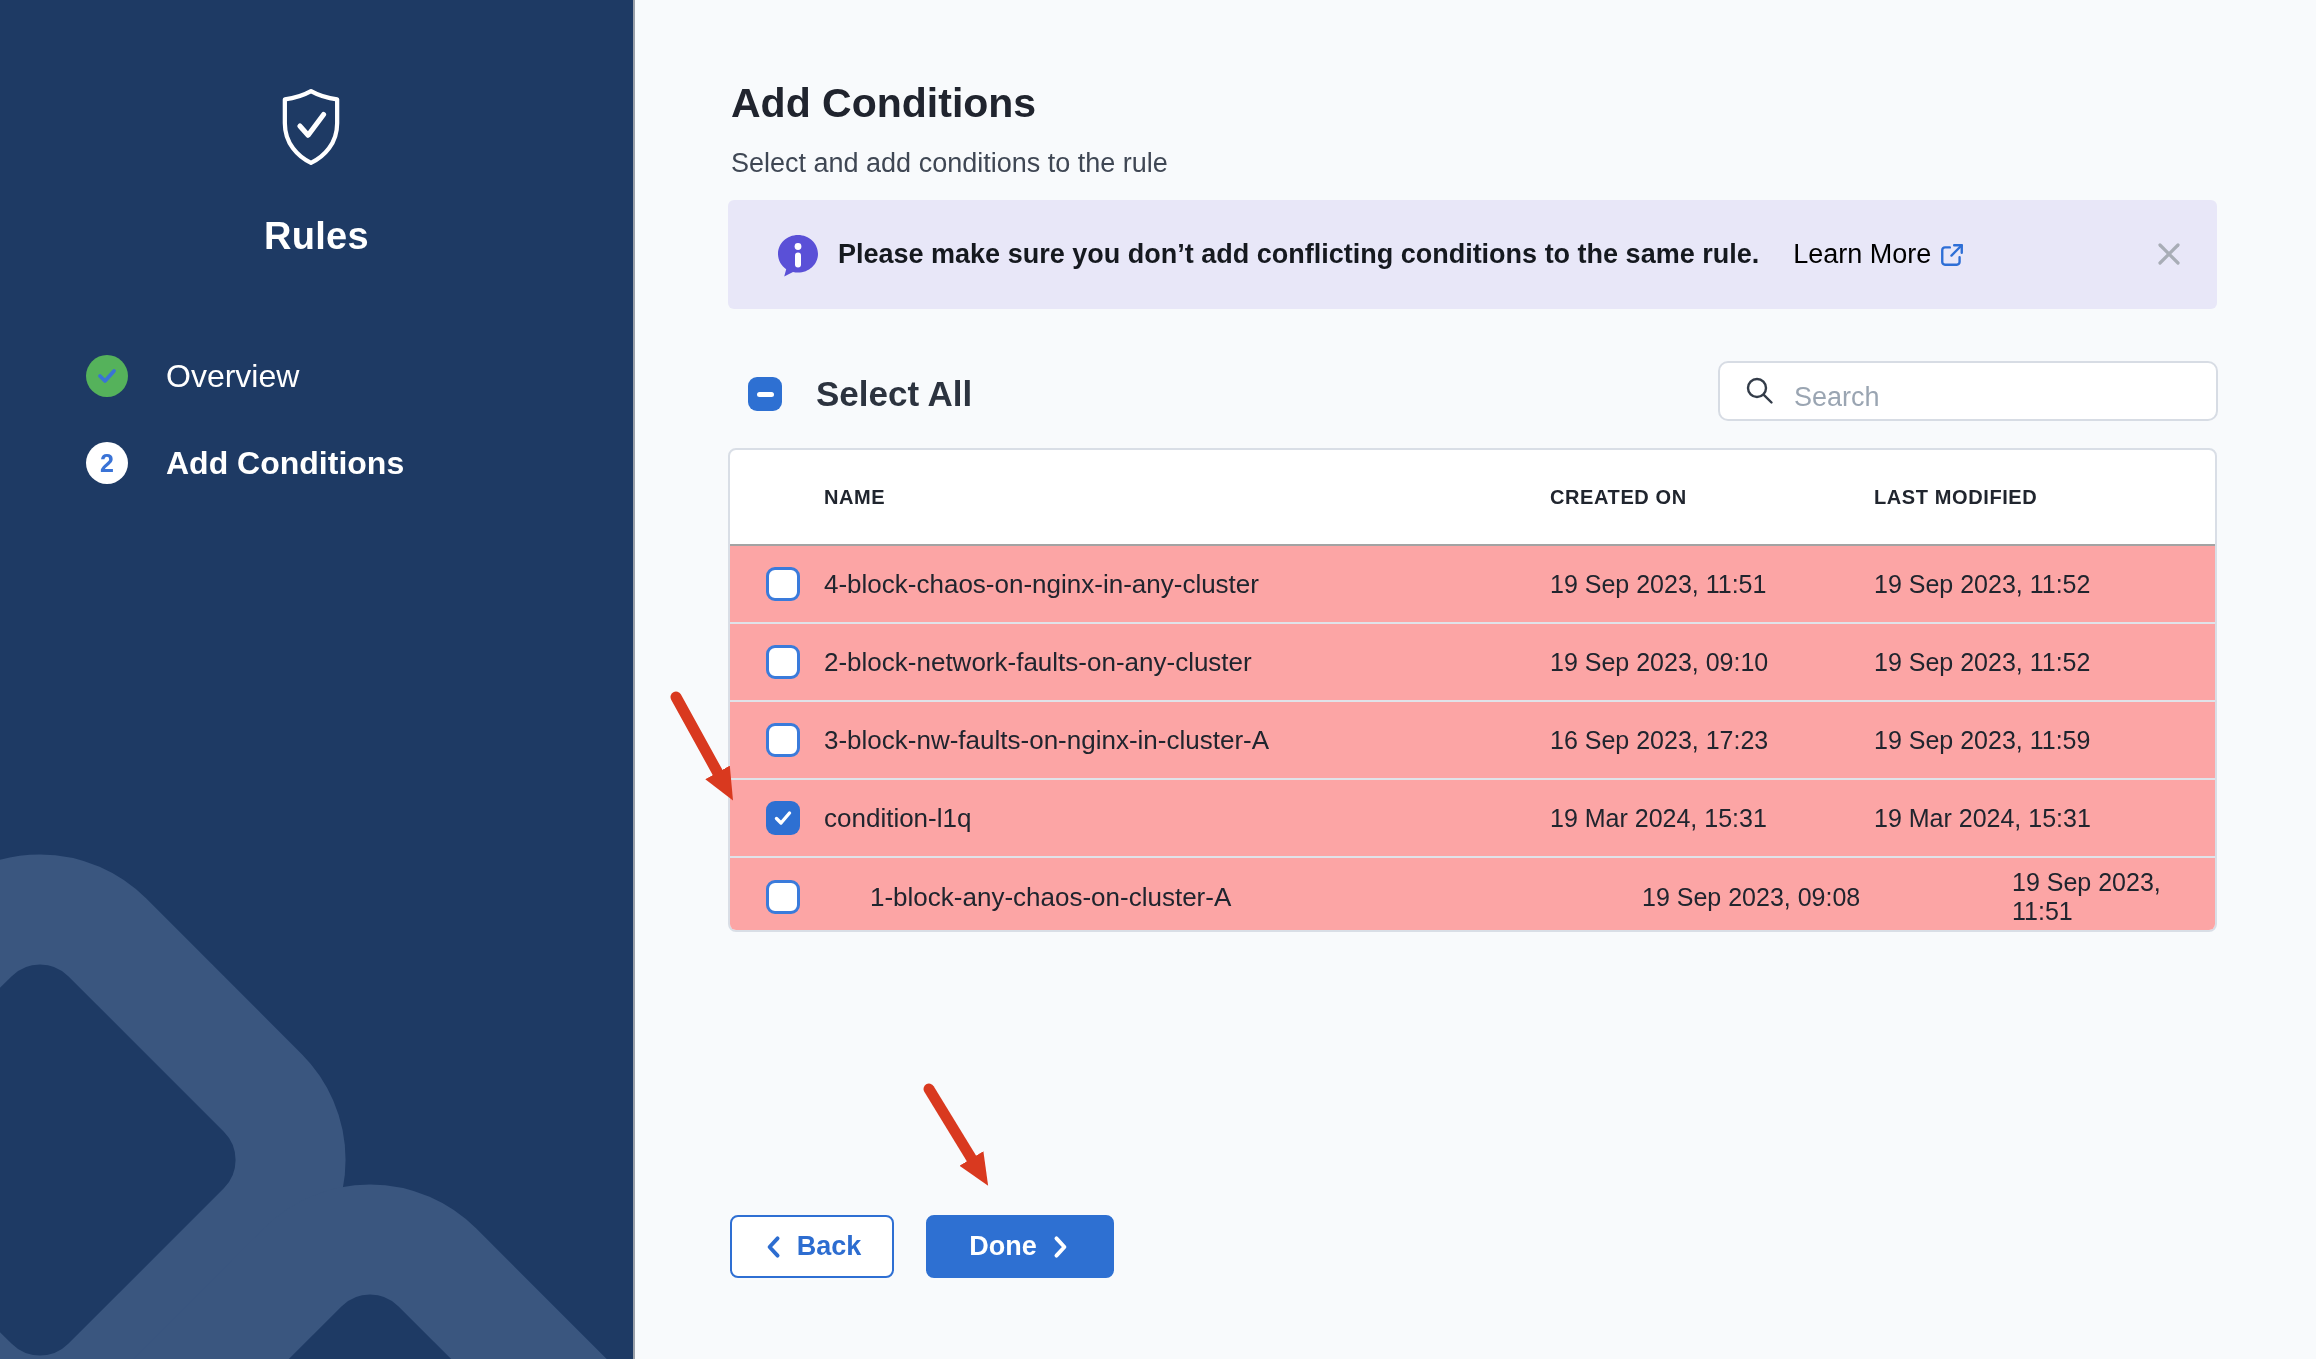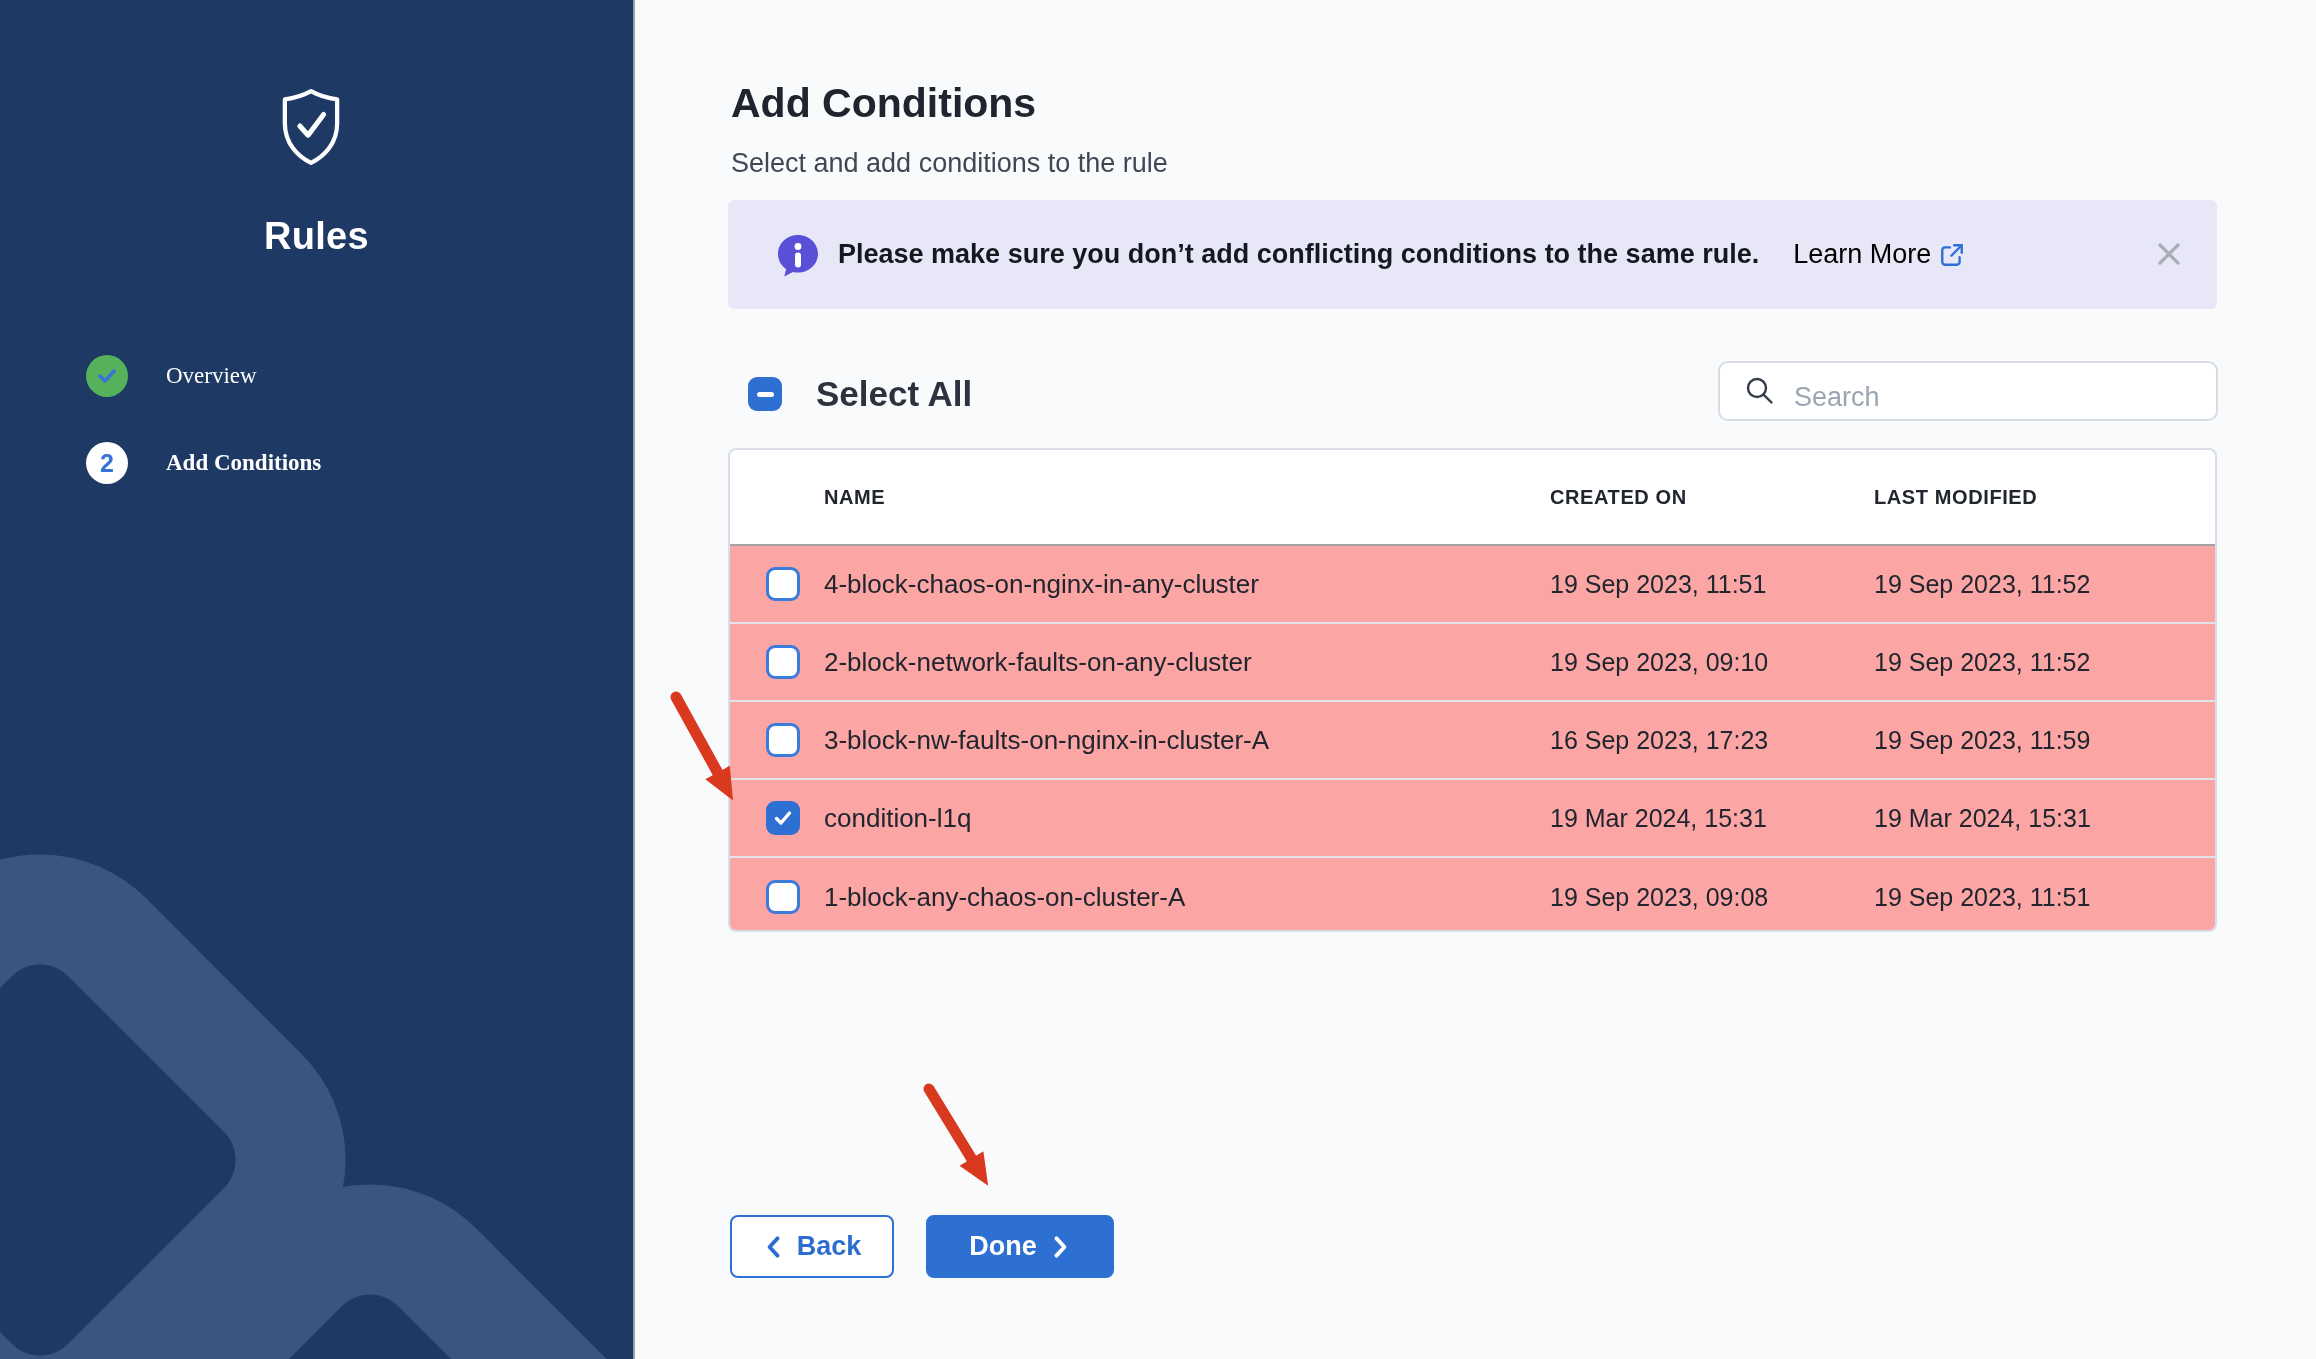--- a/index.html
+++ b/index.html
@@ -17,21 +17,21 @@
   .sidebar-shield { position:absolute; left:280px; top:88px; width:62px; height:78px; }
   .sidebar-title { position:absolute; left:0; top:215px; width:633px; text-align:center;
                    color:#ffffff; font-size:38px; font-weight:bold; letter-spacing:0.3px; }
   .step { position:absolute; left:86px; display:flex; align-items:center; gap:38px; cursor:pointer; }
   .step-overview { top:355px; }
   .step-conditions { top:442px; }
   .step-circle { width:42px; height:42px; border-radius:50%; display:flex;
                  align-items:center; justify-content:center; flex:none; }
   .step-circle.done { background:#55b25b; }
   .step-circle.current { background:#ffffff; color:#3a73d6; font-size:25px; font-weight:bold; }
-  .step-label { color:#ffffff; font-size:23px;font-family:Liberation Serif, serif; }
+  .step-label { color:#ffffff; font-size:32px; }
   .step-label.current { font-weight:bold; }
 
   
   .main { position:absolute; left:635px; top:0; right:0; bottom:0; }
   .page-title { position:absolute; left:96px; top:80px; font-size:41px; font-weight:bold; color:#20242e; }
   .page-subtitle { position:absolute; left:96px; top:148px; font-size:27px; color:#3f4754; }
 
   .banner { position:absolute; left:93px; top:200px; width:1489px; height:109px;
             background:#e8e7f8; border-radius:6px; display:flex; align-items:center; }
   .banner-icon { margin-left:48px; width:44px; height:44px; flex:none; }
@@ -57,21 +57,21 @@
                       color:#39414e; width:400px; font-family:"Liberation Sans", sans-serif;margin-top:12px; }
   .search-box input::placeholder { color:#9aa5b2; }
   .search-icon { margin:0 18px 0 24px; flex:none; }
 
   .table { position:absolute; left:93px; top:448px; width:1489px; height:484px;
            background:#ffffff; border:2px solid #d9dee6; border-radius:8px; overflow:hidden; }
   .trow { display:grid; grid-template-columns:94px 726px 324px 1fr; align-items:center; }
   .thead { height:96px; border-bottom:2px solid #a3a3a3; }
   .th { font-size:20px; font-weight:bold; letter-spacing:0.6px; color:#20252e; }
   .tbody-row { height:78px; border-bottom:2px solid #e0e3e9; cursor:pointer; background:#fca5a5; }
-  .tbody-row:last-child { border-bottom:none; }
+  .tbody-row:last-child { border-bottom:none;gap:46px; }
   .cell-check { display:flex; justify-content:flex-end; padding-right:24px; }
   .cell-name { font-size:26px; color:#20252e; }
   .cell-date { font-size:25px; color:#20252e; }
   .check-glyph { display:none; }
   .checkbox.checked .check-glyph { display:block; }
 
   .btn { position:absolute; top:1215px; height:63px; border-radius:8px; display:flex;
          align-items:center; justify-content:center; gap:14px; font-size:27px; font-weight:bold;
          cursor:pointer; }
   .btn-back { left:95px; width:164px; background:#ffffff; border:2.5px solid #2e6fd3; color:#2d6dd0; }

